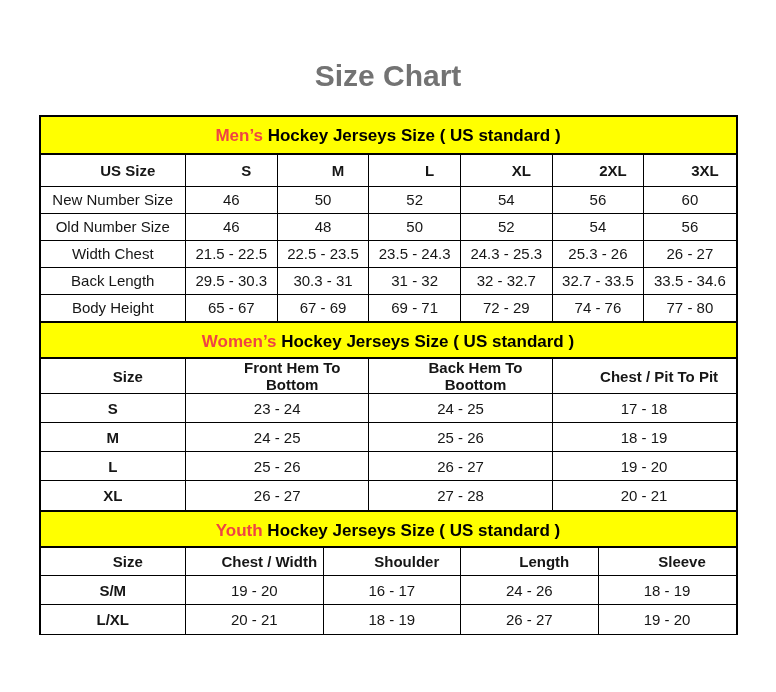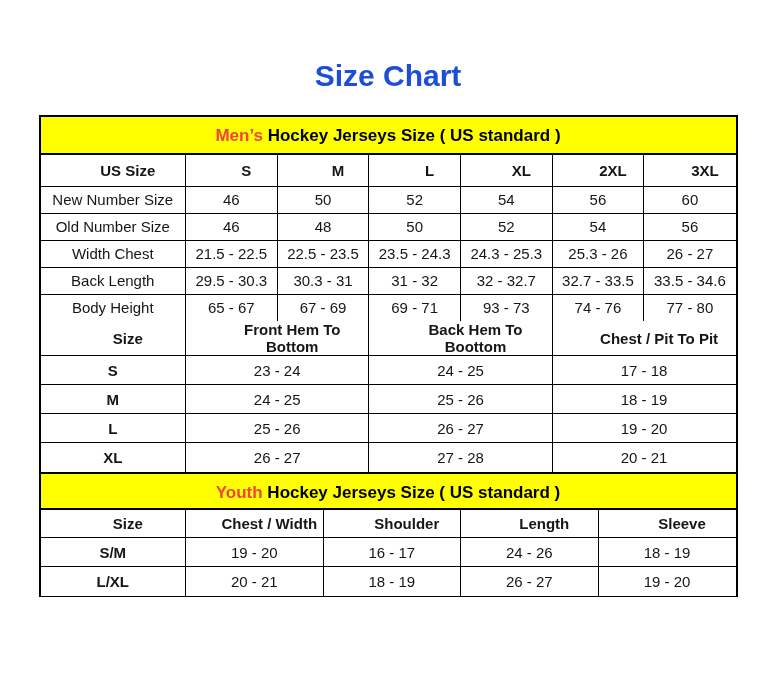--- a/index.html
+++ b/index.html
@@ -7,21 +7,21 @@
     margin: 0; padding: 0;
     width: 776px; height: 692px;
     background: #ffffff;
     font-family: "Liberation Sans", sans-serif;
   }
   .page-title {
     margin: 58px 0 0 0;
     text-align: center;
     font-size: 30px;
     font-weight: 700;
-    color: #1d4ed8;
+    color: #737373;
     line-height: 1.2;
   }
   .chart-wrap {
     width: 699px;
     margin: 21px auto 0 auto;
     border: 2px solid #000;
     border-bottom-width: 1px;
   }
   .sec-title {
     background: #ffff00;
@@ -137,29 +137,30 @@
             <td data-name="table-cell">31 - 32</td>
             <td data-name="table-cell">32 - 32.7</td>
             <td data-name="table-cell">32.7 - 33.5</td>
             <td data-name="table-cell">33.5 - 34.6</td>
           </tr>
           <tr data-name="table-row">
             <td data-name="row-label">Body Height</td>
             <td data-name="table-cell">65 - 67</td>
             <td data-name="table-cell">67 - 69</td>
             <td data-name="table-cell">69 - 71</td>
-            <td data-name="table-cell">93 - 73</td>
+            <td data-name="table-cell">72 - 29</td>
             <td data-name="table-cell">74 - 76</td>
             <td data-name="table-cell">77 - 80</td>
           </tr>
         </tbody>
     </table>
   </div>
 
   <div class="sec womens" data-name="womens-section">
+    <div class="sec-title" data-name="womens-section-header"><span class="hl" data-name="womens-section-header-highlight">Women’s</span><span data-name="womens-section-header-rest"> Hockey Jerseys Size ( US standard )</span></div>
     <table data-name="womens-size-table">
       <colgroup>
         <col style="width:145px">
           <col>
           <col>
           <col>
       </colgroup>
       <thead>
         <tr data-name="womens-header-row">
             <th data-name="column-header">Size</th>

